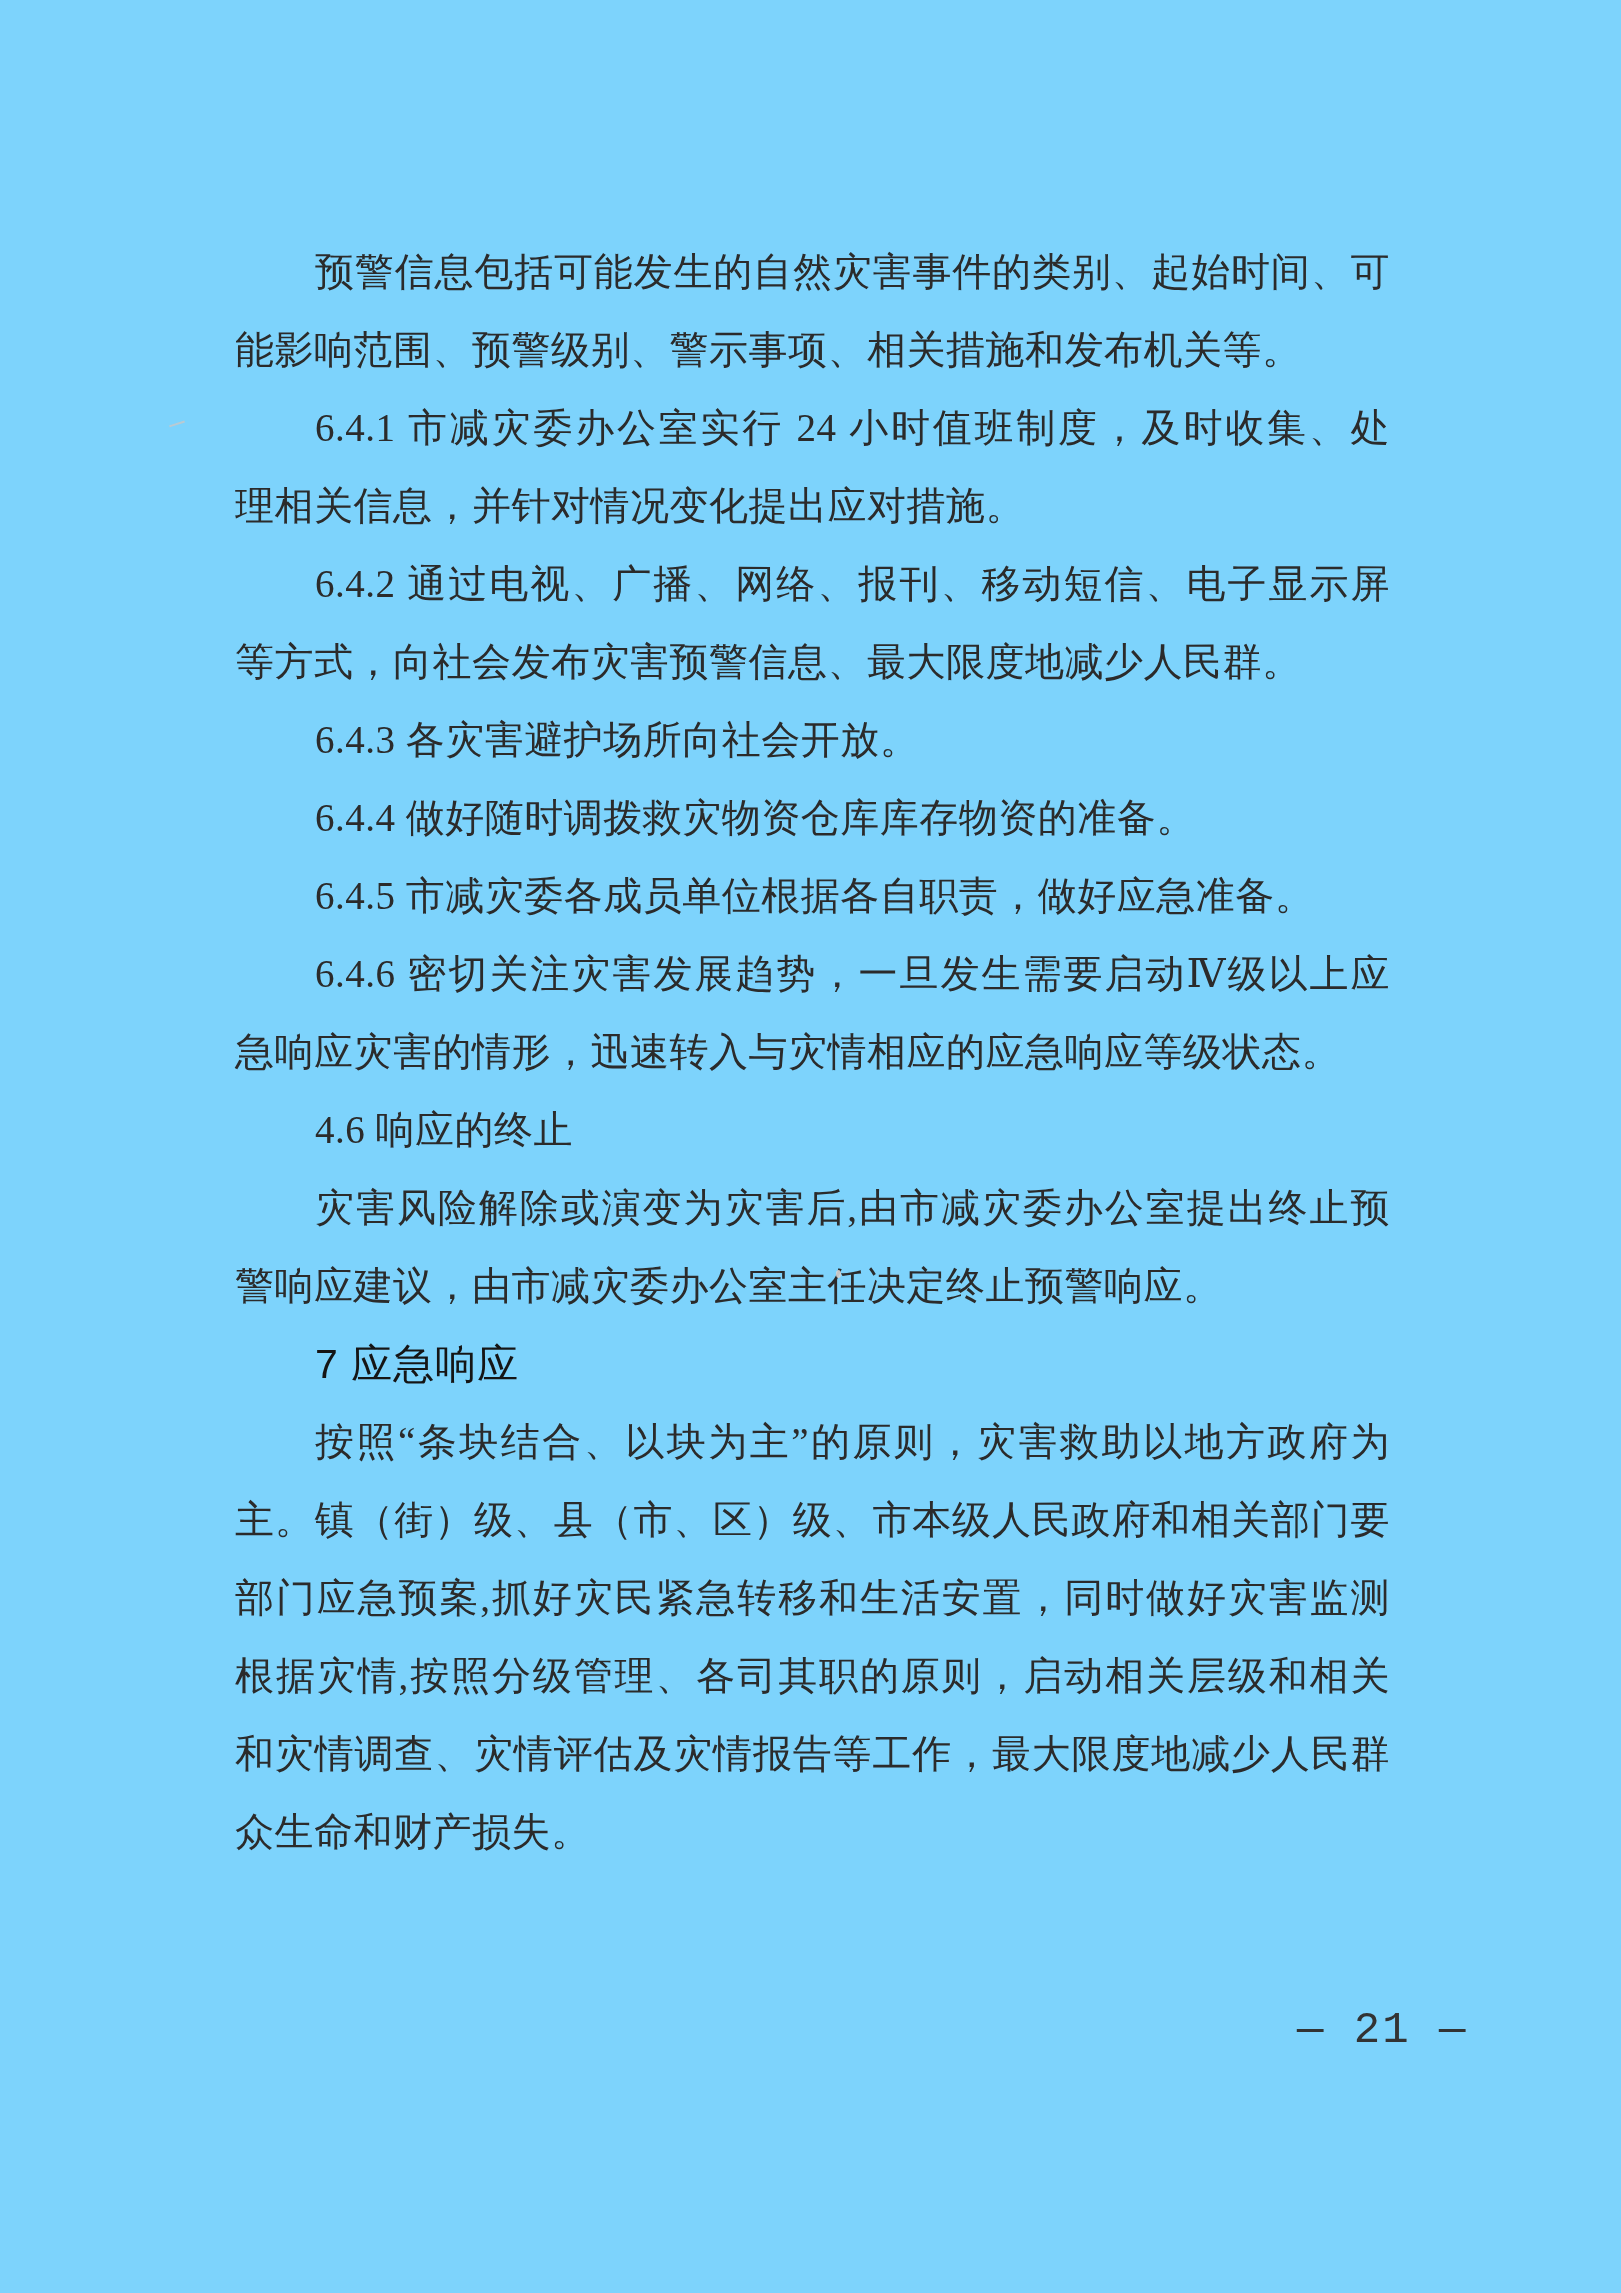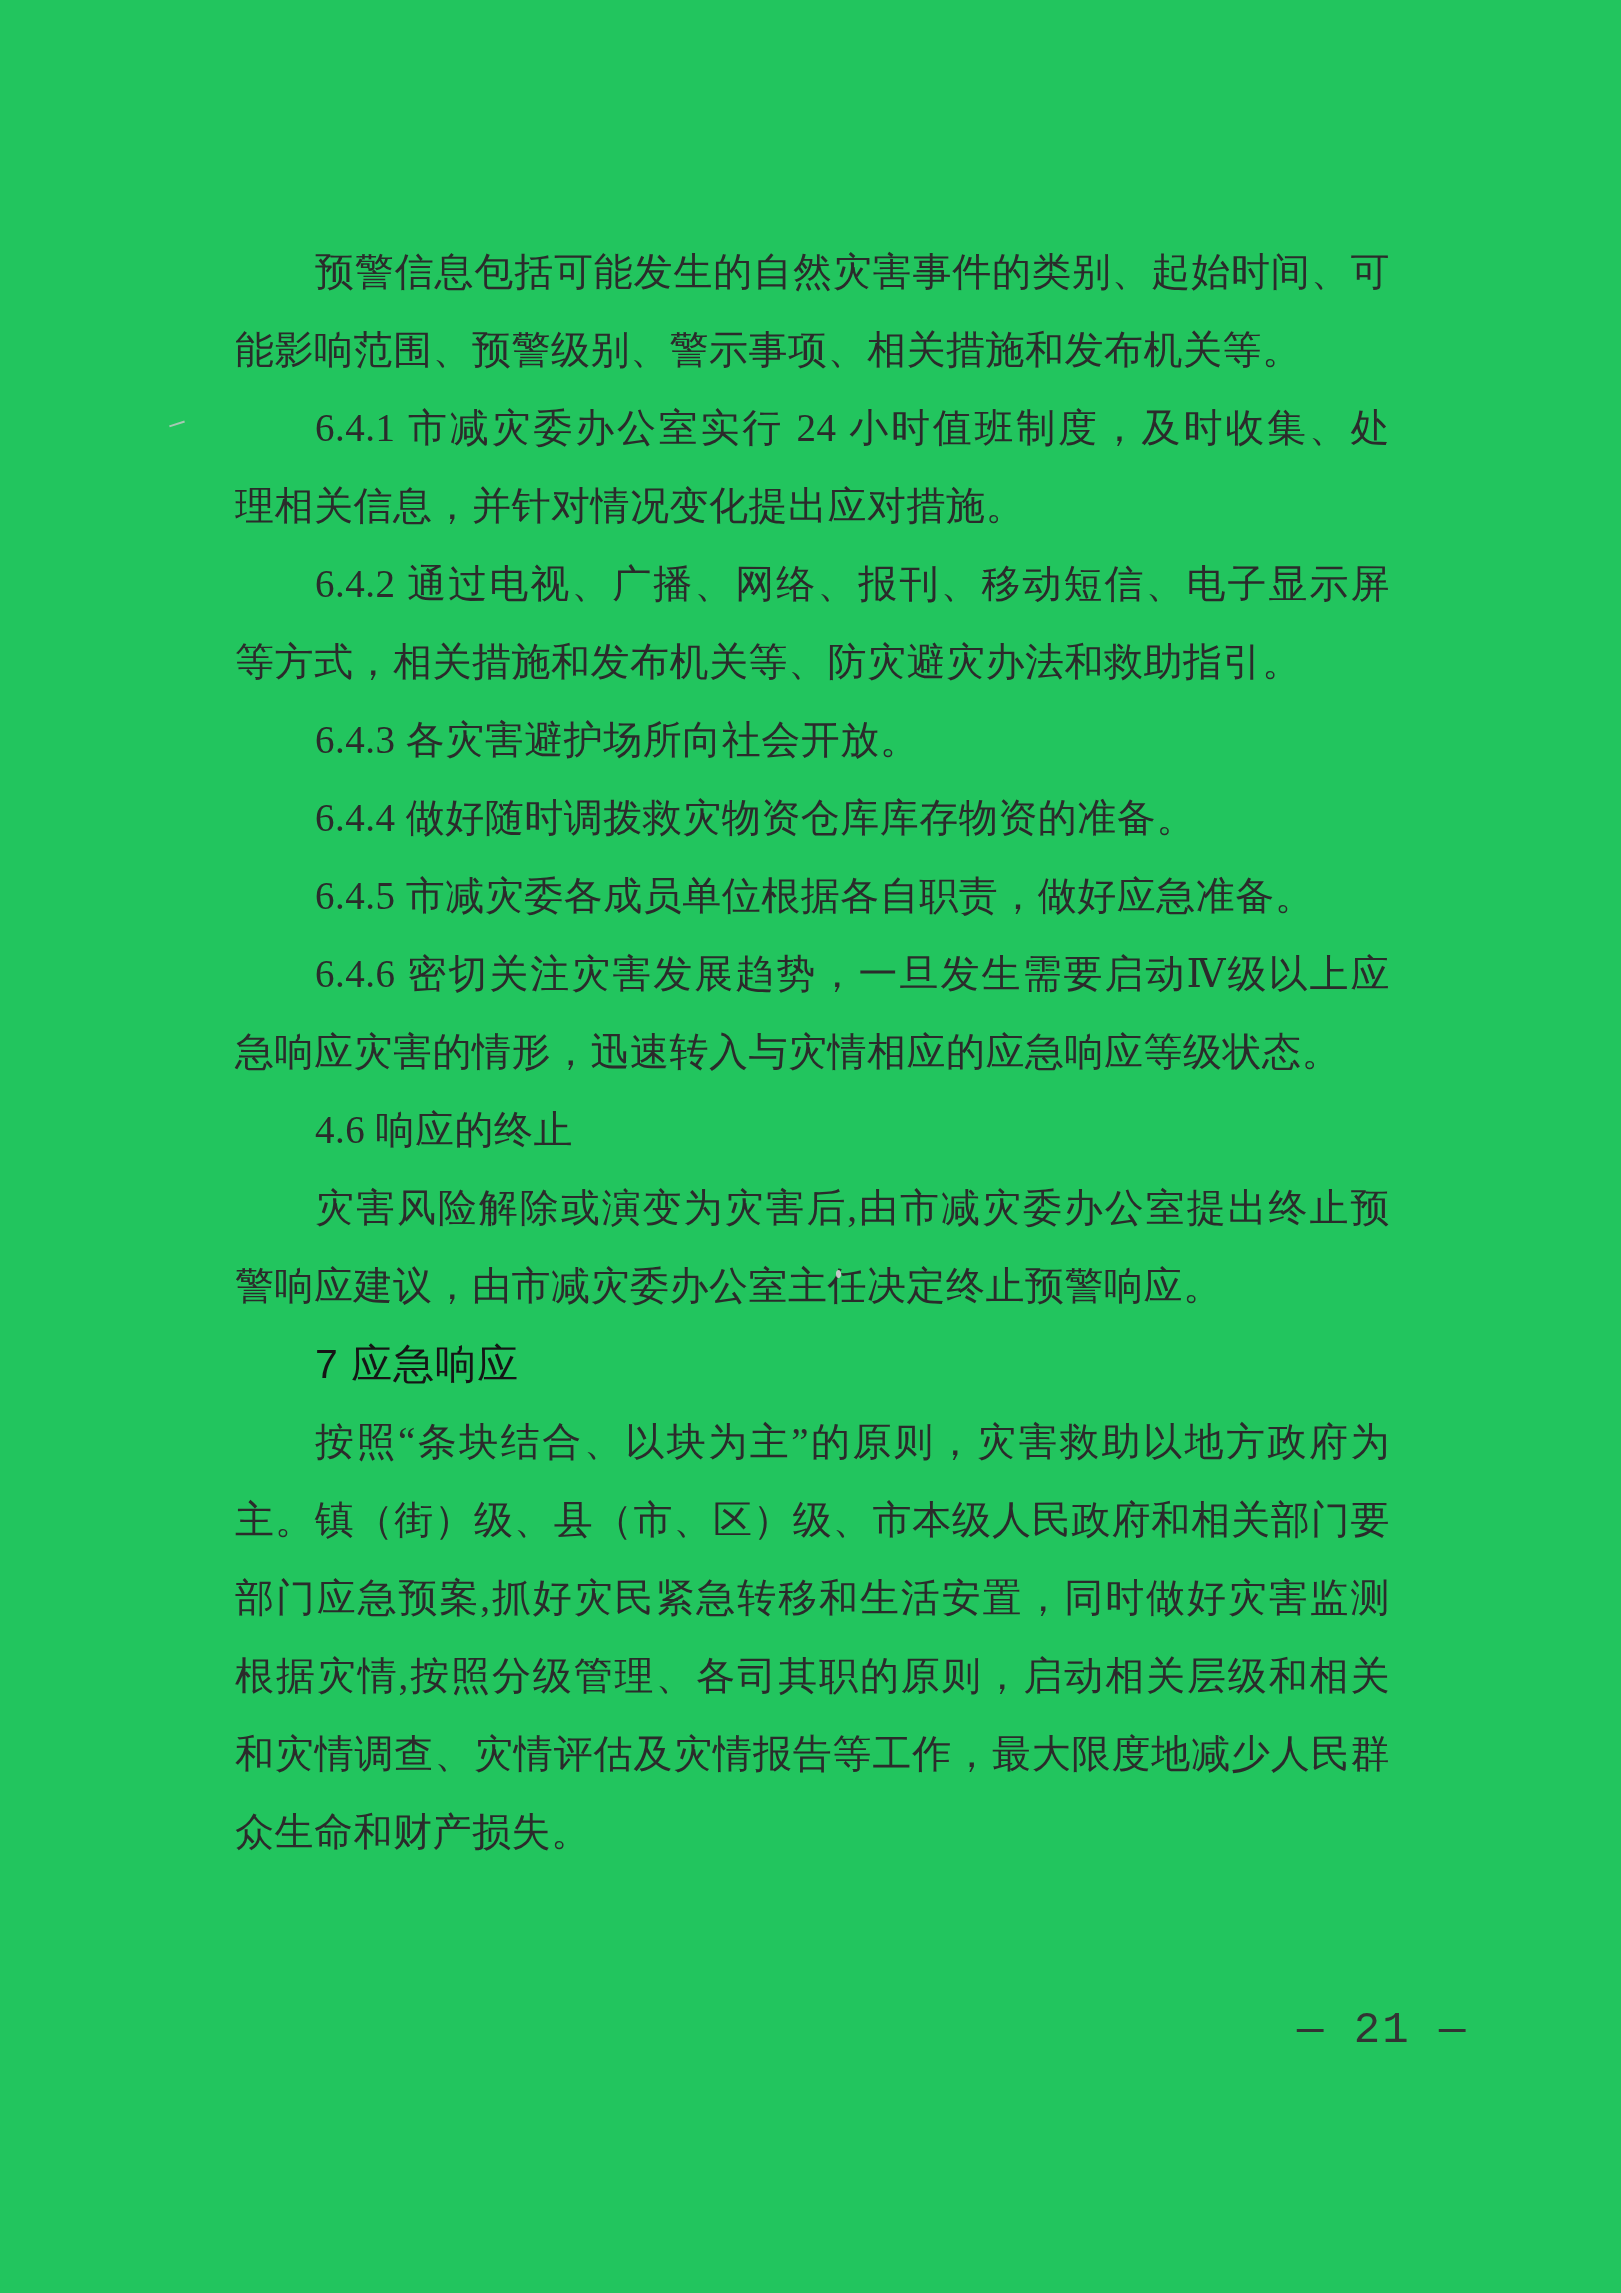--- a/index.html
+++ b/index.html
@@ -4,21 +4,21 @@
 <style>
   html, body {
     margin: 0;
     padding: 0;
     background: #ffffff;
   }
   .page {
     position: relative;
     width: 1621px;
     height: 2294px;
-    background: #22c55e;
+    background: #7dd3fc;
     overflow: hidden;
     font-family: "Liberation Serif", "DejaVu Serif", serif;
   }
   .textblock {
     position: absolute;
     left: 235px;
     top: 233px;
     width: 1155px;
   }
   .line {
@@ -83,21 +83,21 @@
 <body>
 
 <div class="page">
 
   <div class="textblock">
       <div class="line indent full">预警信息包括可能发生的自然灾害事件的类别、起始时间、可</div>
       <div class="line">能影响范围、预警级别、警示事项、相关措施和发布机关等。</div>
       <div class="line indent full">6.4.1 市减灾委办公室实行 24 小时值班制度，及时收集、处</div>
       <div class="line">理相关信息，并针对情况变化提出应对措施。</div>
       <div class="line indent full">6.4.2 通过电视、广播、网络、报刊、移动短信、电子显示屏</div>
-      <div class="line">等方式，相关措施和发布机关等、防灾避灾办法和救助指引。</div>
+      <div class="line">等方式，向社会发布灾害预警信息、最大限度地减少人民群。</div>
       <div class="line indent">6.4.3 各灾害避护场所向社会开放。</div>
       <div class="line indent">6.4.4 做好随时调拨救灾物资仓库库存物资的准备。</div>
       <div class="line indent">6.4.5 市减灾委各成员单位根据各自职责，做好应急准备。</div>
       <div class="line indent full">6.4.6 密切关注灾害发展趋势，一旦发生需要启动Ⅳ级以上应</div>
       <div class="line">急响应灾害的情形，迅速转入与灾情相应的应急响应等级状态。</div>
       <div class="line indent">4.6 响应的终止</div>
       <div class="line indent full">灾害风险解除或演变为灾害后,由市减灾委办公室提出终止预</div>
       <div class="line">警响应建议，由市减灾委办公室主任决定终止预警响应。</div>
       <div class="line indent heading">7 应急响应</div>
       <div class="line indent full">按照“条块结合、以块为主”的原则，灾害救助以地方政府为</div>

